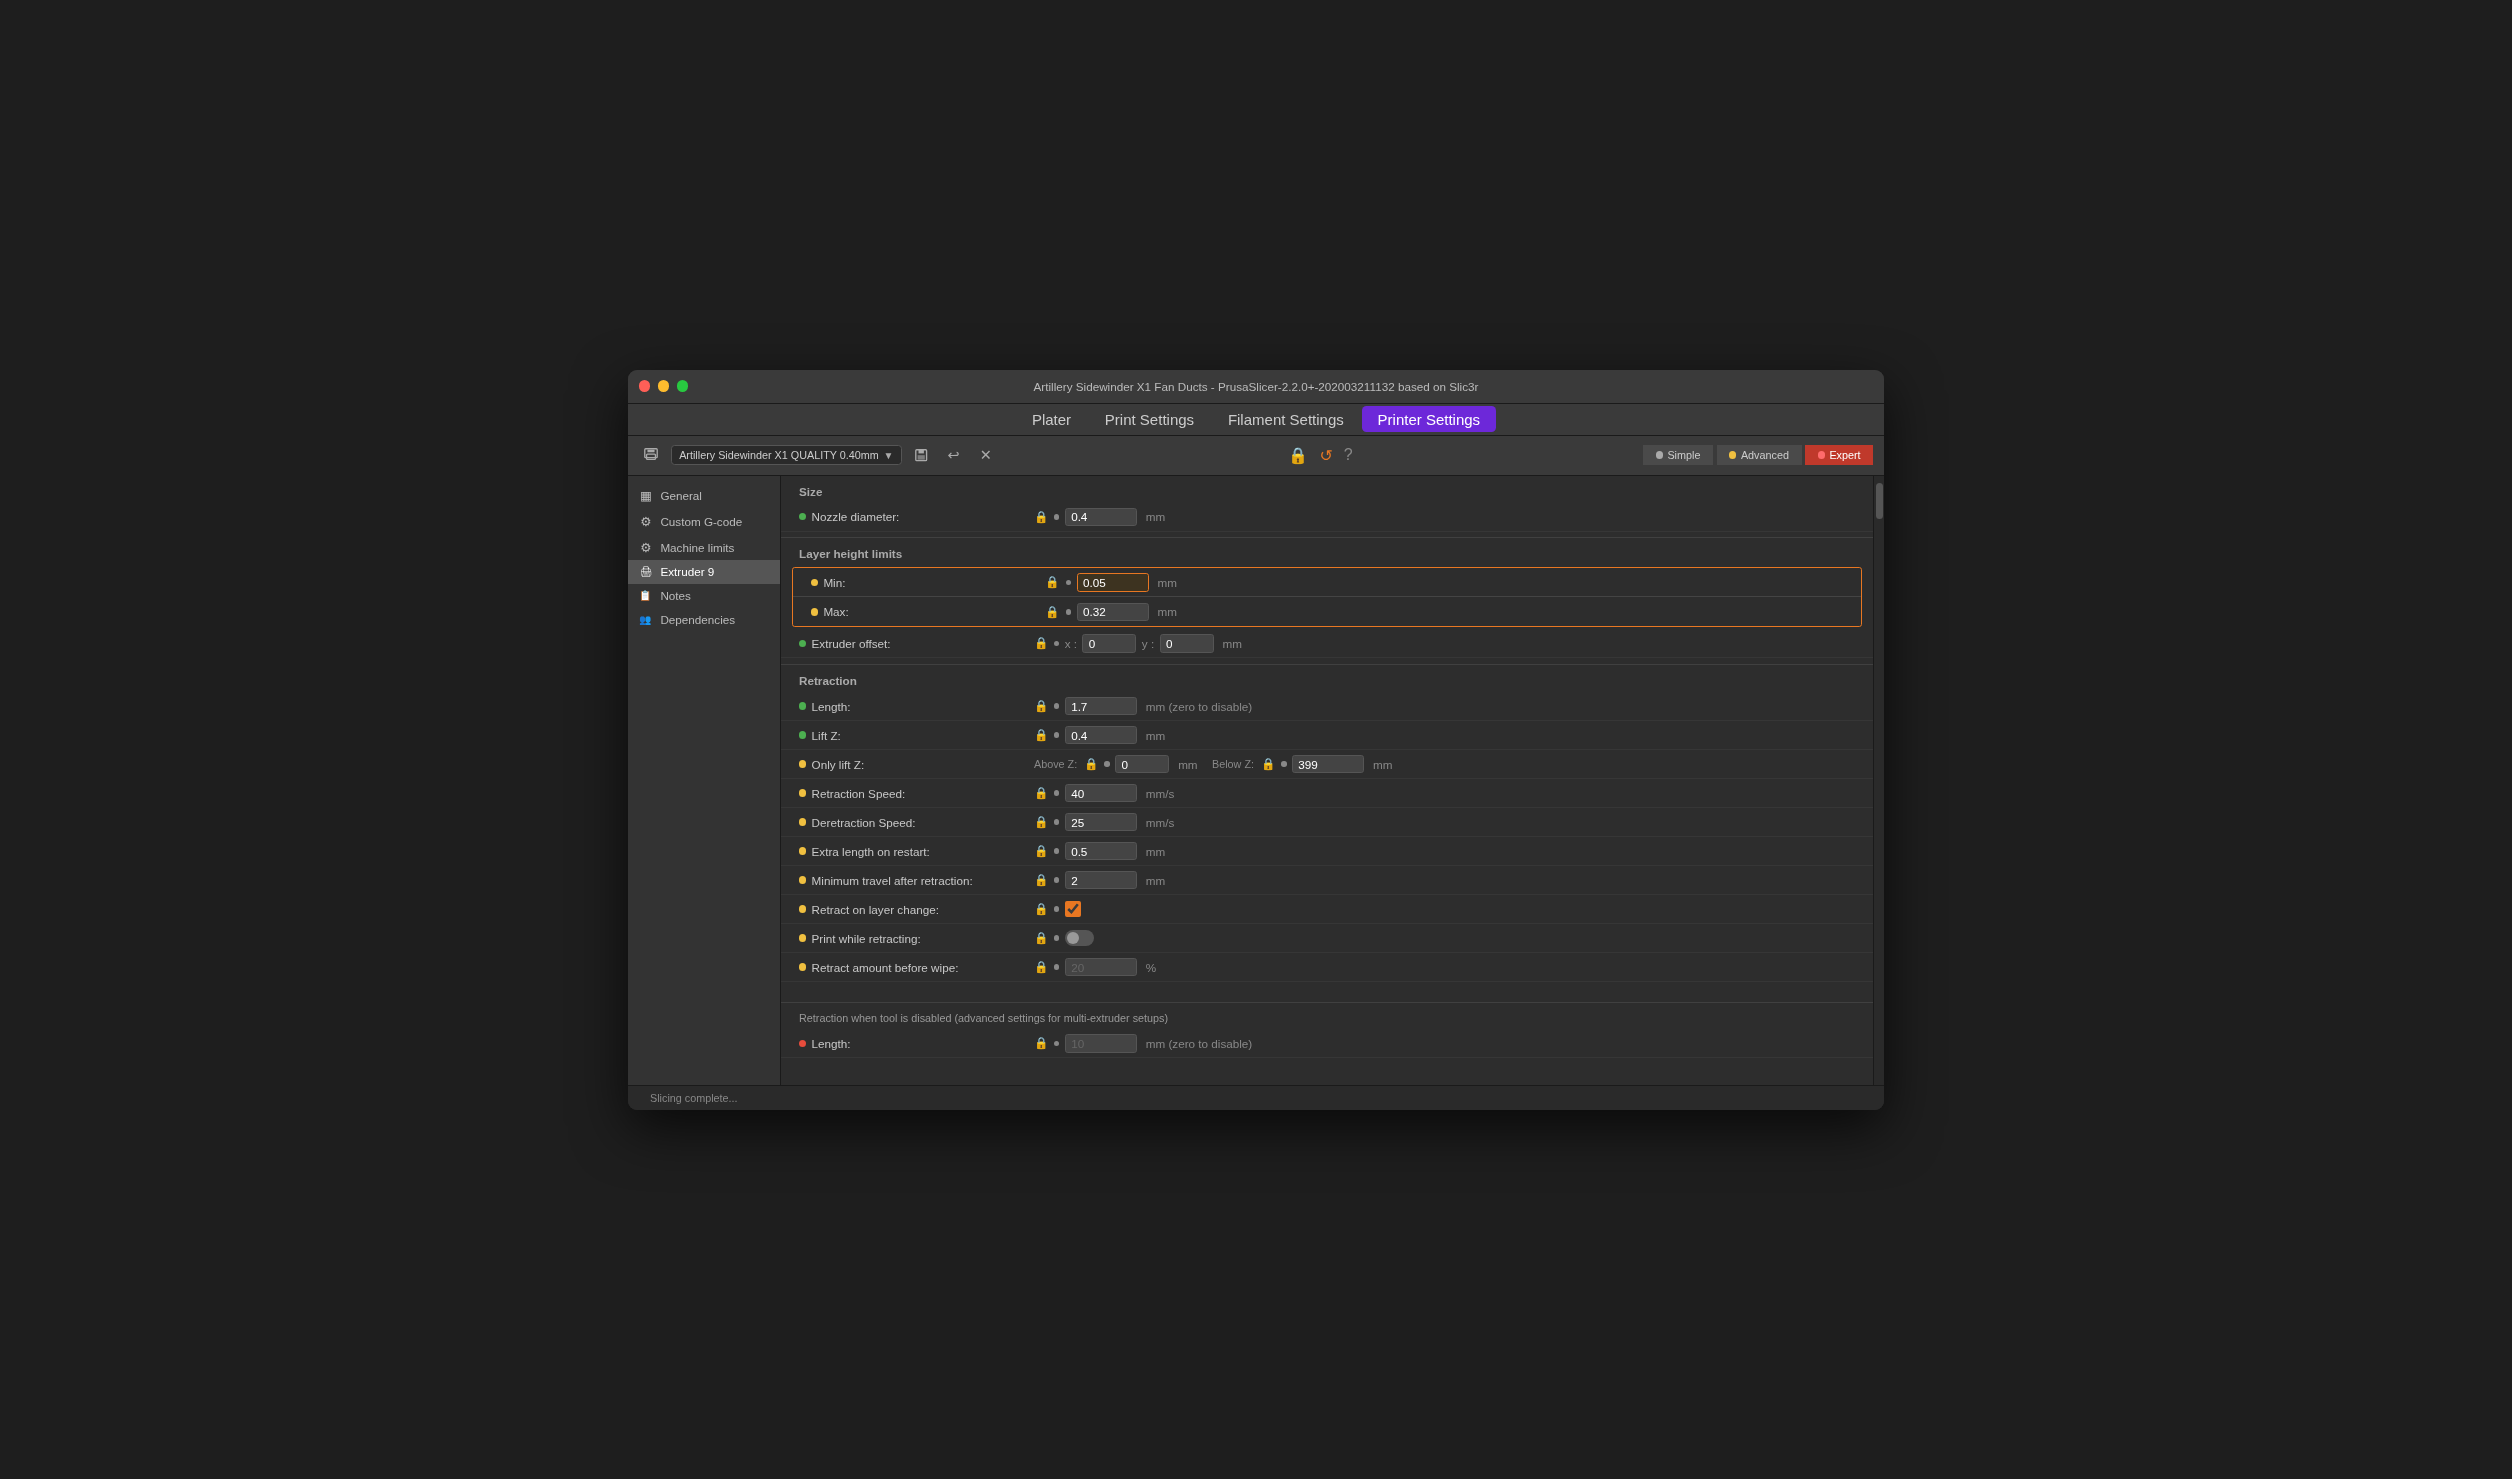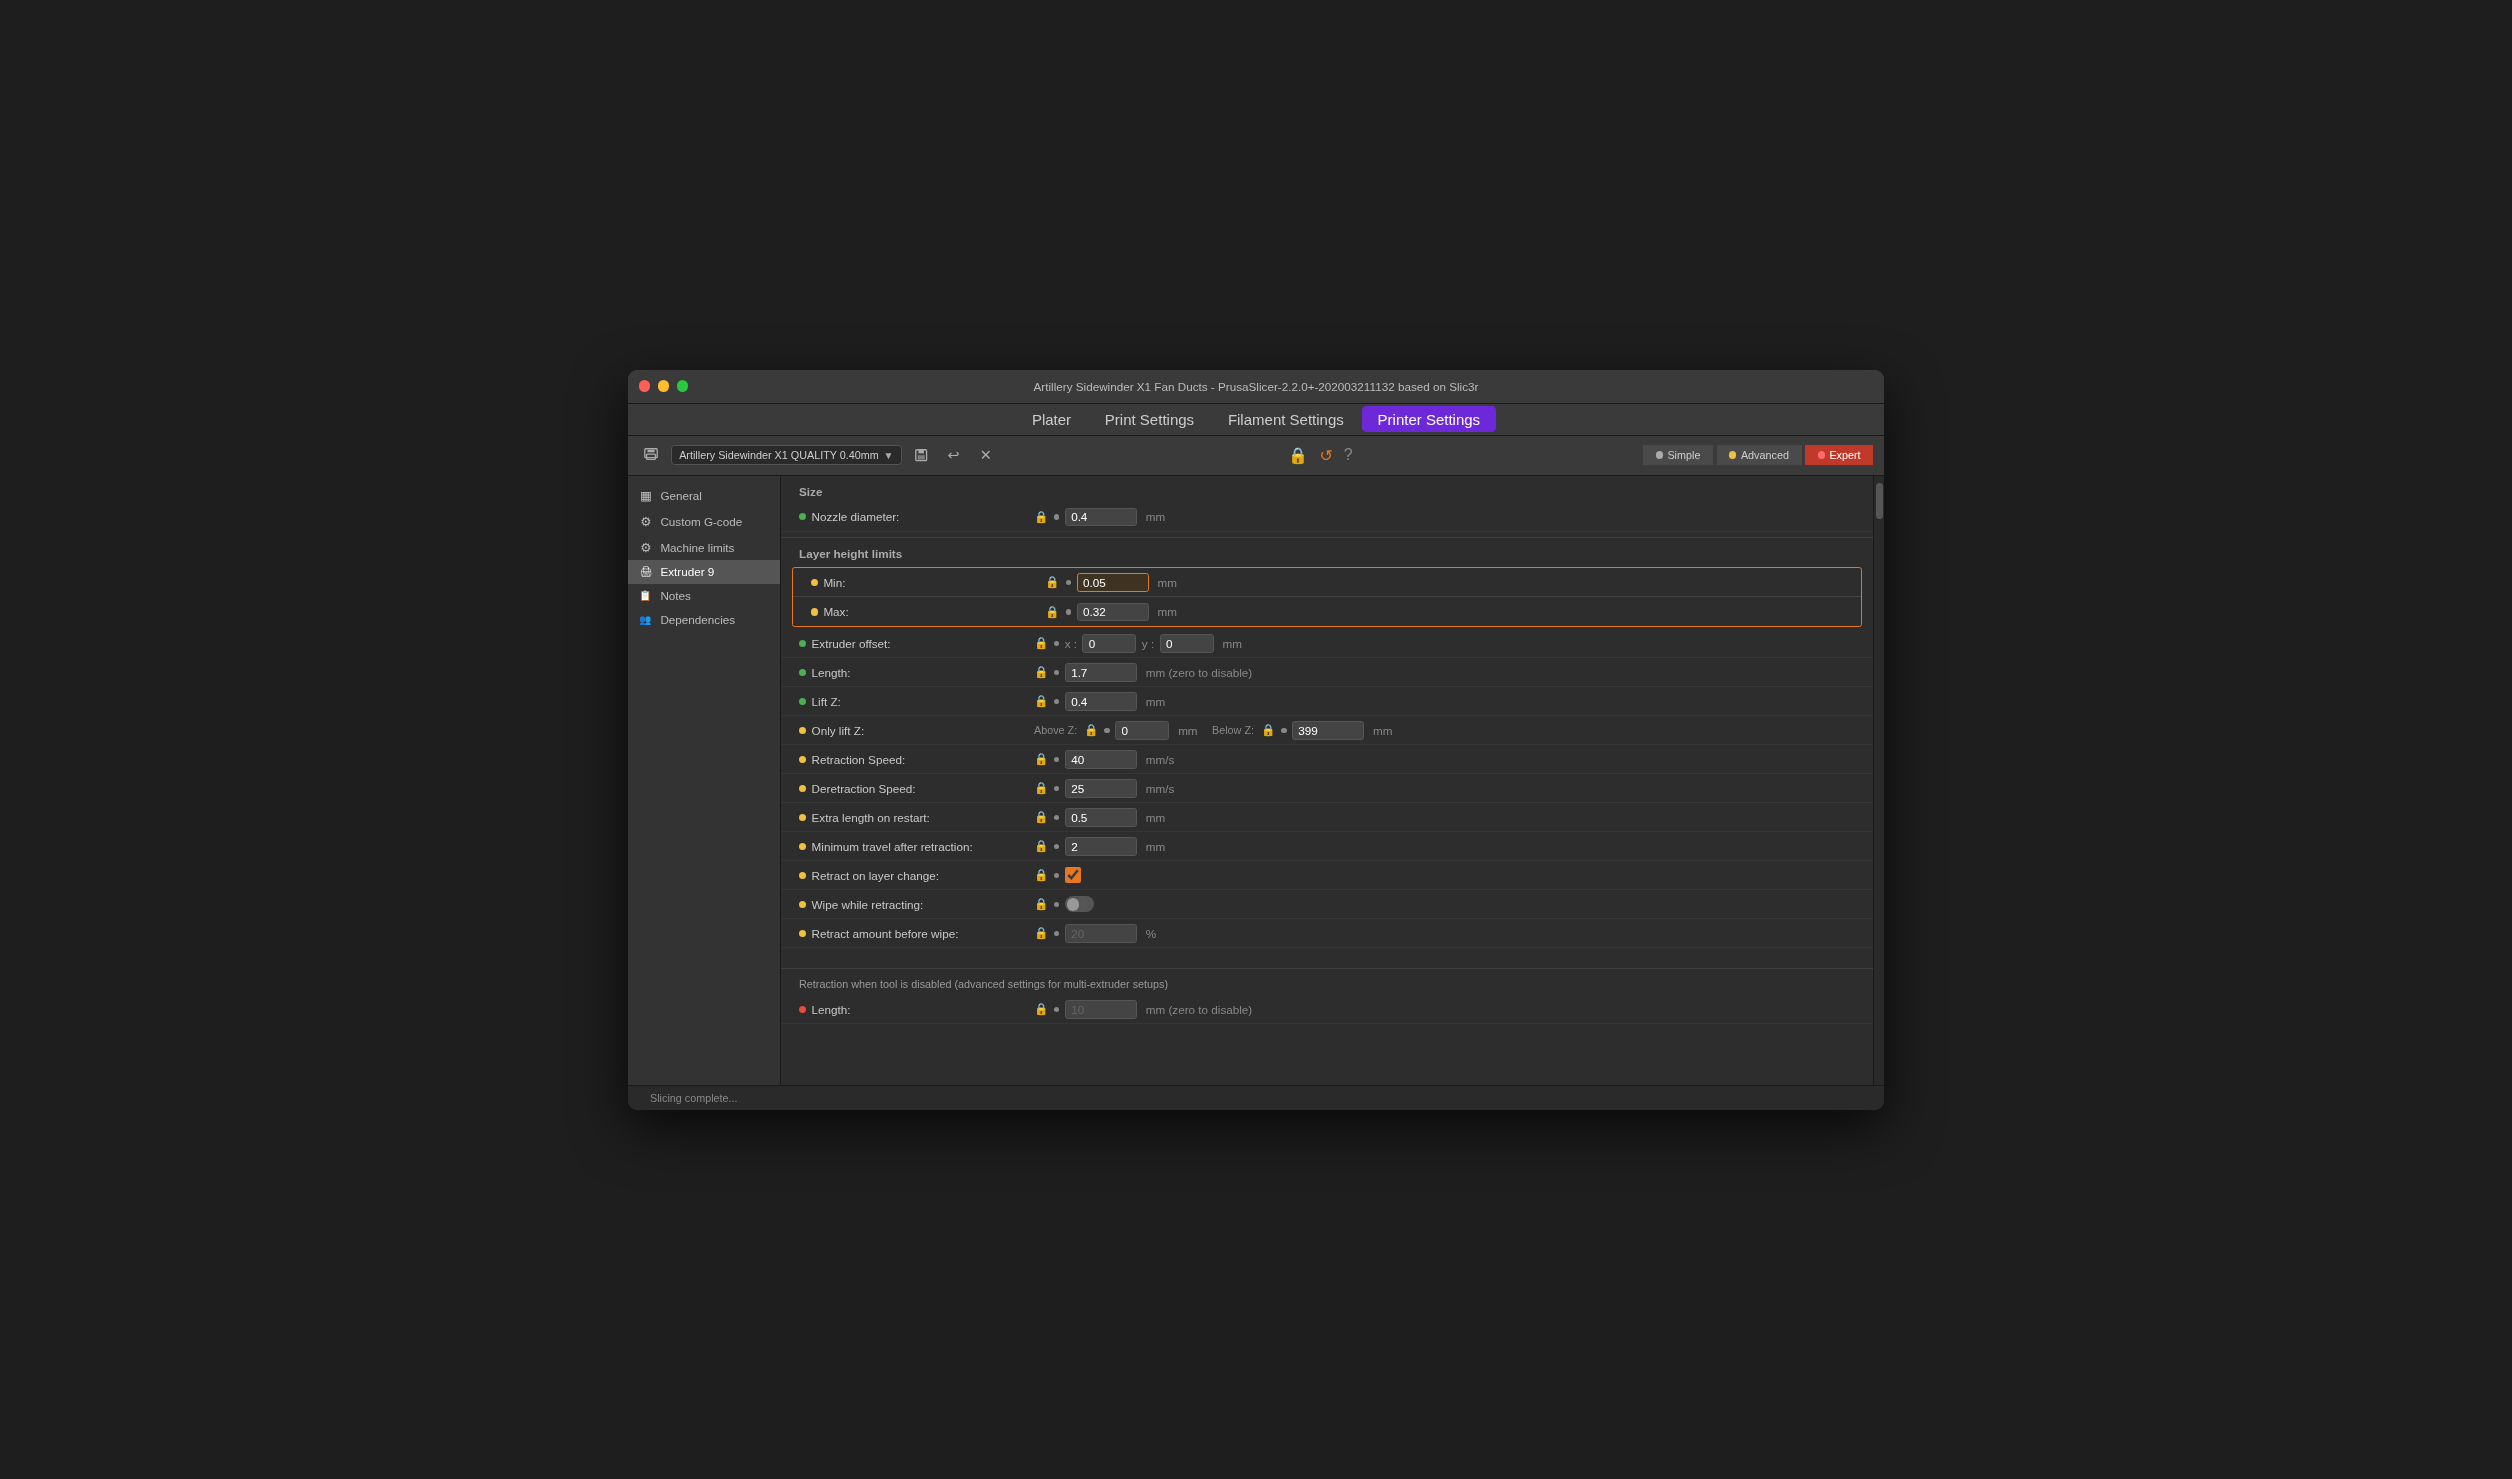--- a/index.html
+++ b/index.html
@@ -465,20 +465,21 @@
           <span class="lock-icon">🔒</span>
           <span class="dot-small"></span>
           <span class="pos-label">x :</span>
           <input class="setting-input" style="width: 54px;" type="text" value="0">
           <span class="pos-label">y :</span>
           <input class="setting-input" style="width: 54px;" type="text" value="0">
           <span class="setting-unit">mm</span>
         </div>
       </div>
 
+      <div class="section-header">Retraction</div>
 
       <div class="setting-row">
         <div class="setting-label">
           <span class="dot-indicator dot-green"></span>
           <span>Length:</span>
         </div>
         <div class="setting-controls">
           <span class="lock-icon">🔒</span>
           <span class="dot-small"></span>
           <input class="setting-input" type="text" value="1.7" style="">
@@ -578,21 +579,21 @@
         <div class="setting-controls">
           <span class="lock-icon">🔒</span>
           <span class="dot-small"></span>
           <input type="checkbox" class="checkbox-styled" checked="" style="">
         </div>
       </div>
 
       <div class="setting-row">
         <div class="setting-label">
           <span class="dot-indicator dot-yellow"></span>
-          <span>Wipe while retracting:</span>
+          <span>Print while retracting:</span>
         </div>
         <div class="setting-controls">
           <span class="lock-icon">🔒</span>
           <span class="dot-small"></span>
           <div class="toggle-off"></div>
         </div>
       </div>
 
       <div class="setting-row">
         <div class="setting-label">

